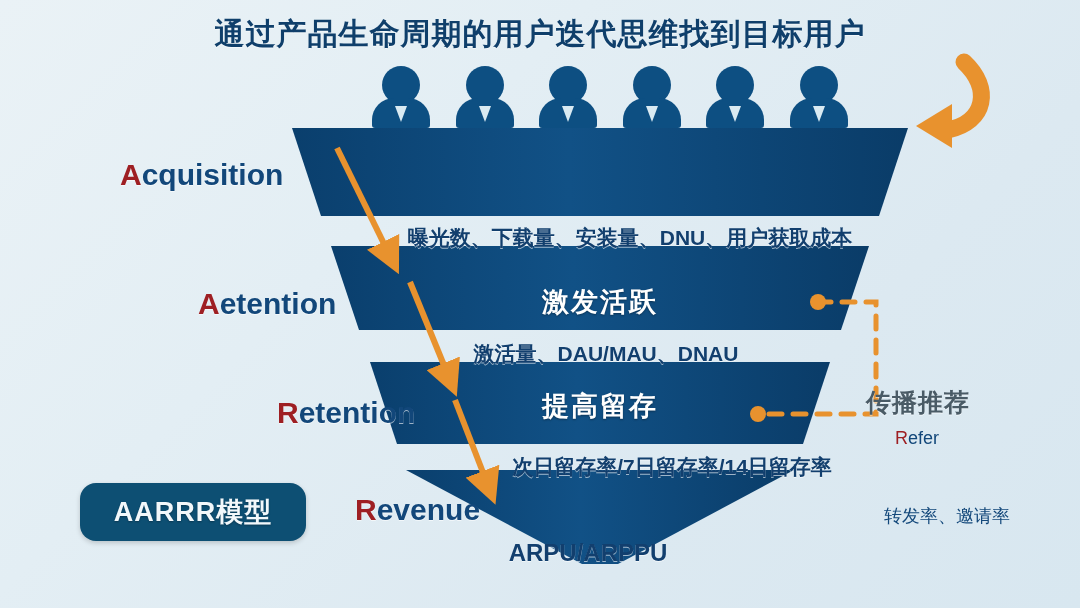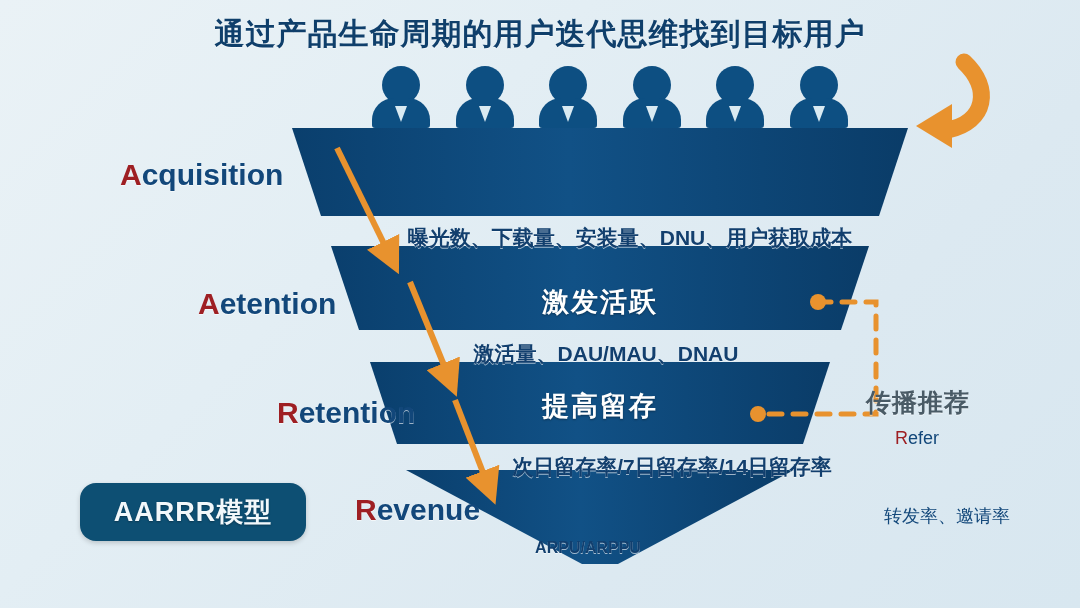--- a/index.html
+++ b/index.html
@@ -96,21 +96,21 @@
     color: #123f6e;
     font-size: 21px;
     font-weight: bold;
     white-space: nowrap;
     transform: translateX(-50%);
     text-shadow: 0 1px 0 rgba(255,255,255,.6);
   }
   .metric.m0 { left: 630px; top: 224px; }
   .metric.m1 { left: 606px; top: 340px; }
   .metric.m2 { left: 672px; top: 453px; letter-spacing: 0px; }
-  .metric.m3 { left: 588px; top: 539px; font-size: 16px; }
+  .metric.m3 { left: 588px; top: 539px; font-size: 24px; }
 
   
   .aarrr {
     position: absolute;
     font-size: 30px;
     font-weight: bold;
     white-space: nowrap;
     color: #12477a;
     text-shadow: 0 1px 0 rgba(255,255,255,.6);
   }

